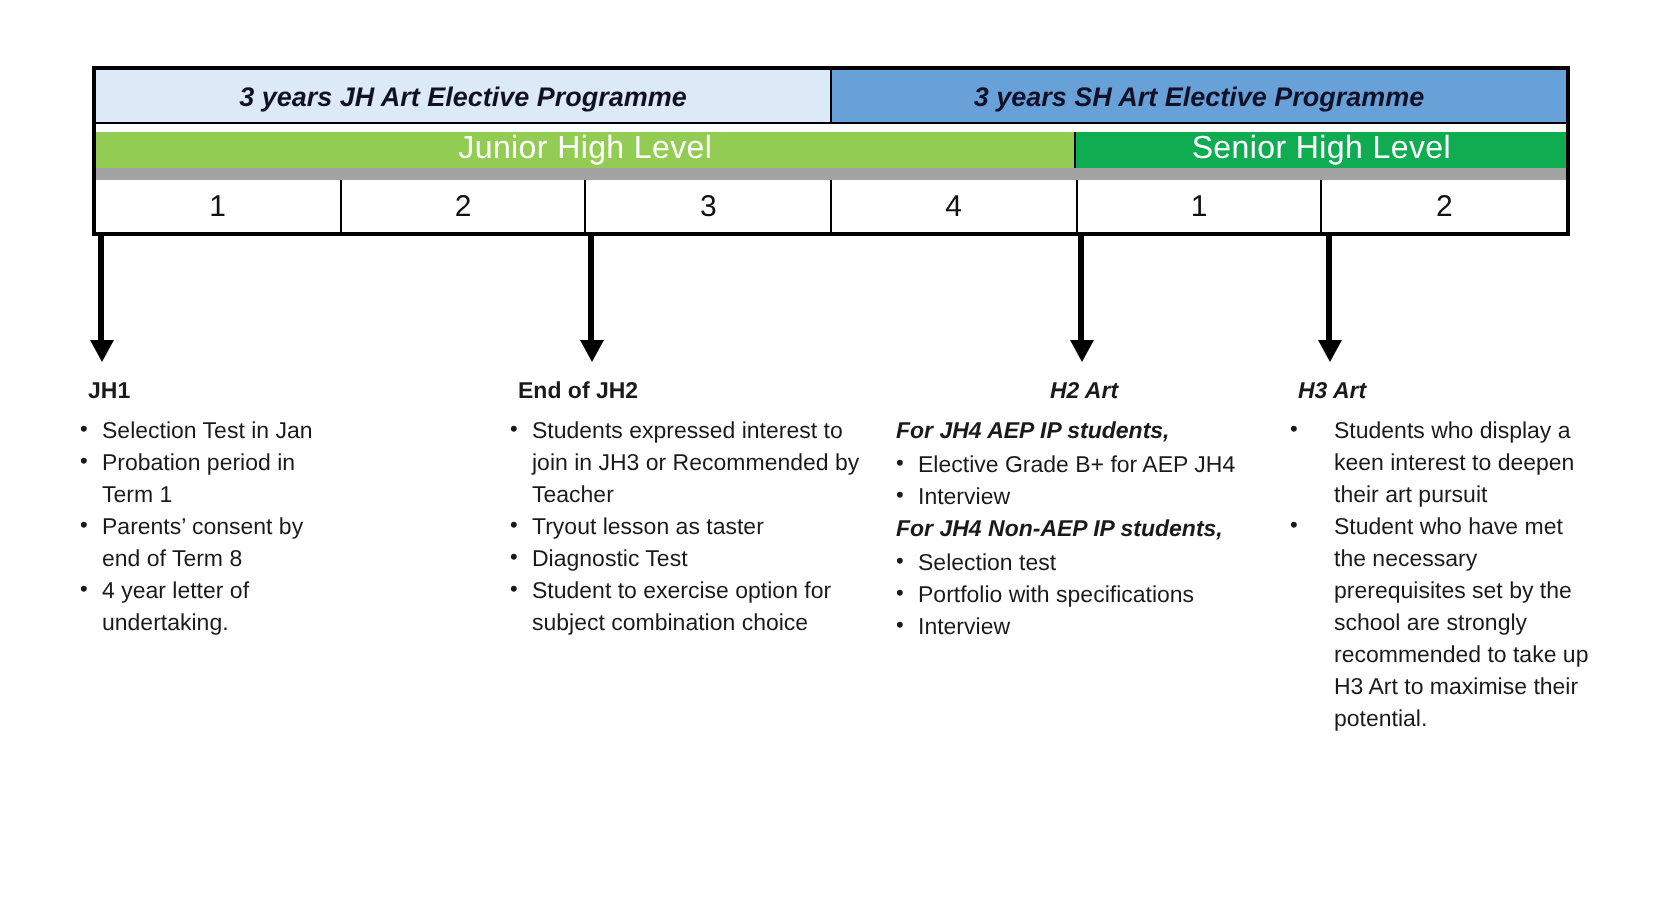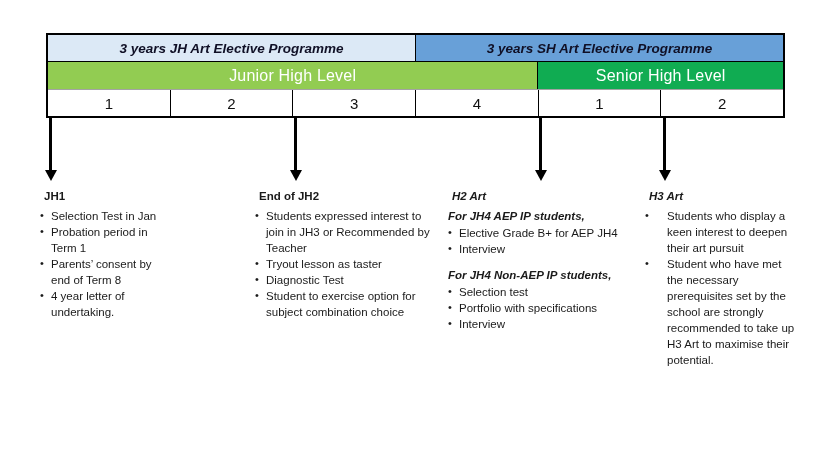--- a/index.html
+++ b/index.html
@@ -11,43 +11,43 @@
   .timeline-table{
     position:absolute;left:46px;top:33px;width:739px;
     border:2px solid #000;box-sizing:border-box;background:#fff;
   }
   .trow{display:flex;width:100%;box-sizing:border-box;}
   .cell{display:flex;align-items:center;justify-content:center;box-sizing:border-box;}
   .row-prog{height:27px;border-bottom:1px solid #000;}
   .prog-jh{flex:3;background:var(--light-blue);border-right:1px solid #000;}
   .prog-sh{flex:3;background:var(--blue);}
   .row-prog .cell{font-size:13.5px;font-weight:bold;font-style:italic;color:#101026;}
-  .row-level{height:28px;border-bottom:1px solid #a3a3a3;}
+  .row-level{height:28px;border-bottom:6px solid #a3a3a3;align-items:flex-end;}
   .level-jh{flex:4;background:var(--jh-green);border-right:1px solid #000;}
   .level-sh{flex:2;background:var(--sh-green);}
   .row-level .cell{font-size:16px;color:#fff;letter-spacing:.2px;}
   .row-year{height:26px;}
   .ycell{flex:1;background:#fff;border-right:1px solid #000;font-size:15px;color:#111;}
   .ycell:last-child{border-right:none;}
   
   .arrow{position:absolute;top:118px;width:3px;height:58px;background:var(--arrow-black);}
   .arrow::after{
     content:'';position:absolute;left:50%;bottom:-11px;transform:translateX(-50%);
     width:0;height:0;border:6px solid transparent;border-top:11px solid var(--arrow-black);
   }
   
   .note{position:absolute;top:184px;font-size:11.5px;line-height:16px;color:#1a1a1a;}
   .note h4{margin:4px;font-size:11.5px;line-height:16px;font-weight:bold;}
   .note h4.italic{font-style:italic;}
-  .note h4.center{text-align:left;}
+  .note h4.center{text-align:center;}
   .note ul{list-style:none;margin:1px 0 0 0;padding:0;}
   .note li{position:relative;padding-left:11px;margin:0;}
   .note li::before{content:'\2022';position:absolute;left:0;top:-1px;font-size:11px;}
   .note .grp-head{margin:0;font-weight:bold;font-style:italic;line-height:16px;}
-  .grp + .grp{margin-top:10px;}
+  .grp + .grp{}
   .note-h3 li{padding-left:22px;}
   #note-jh1{left:40px;width:132px;}
   #note-endjh2{left:255px;width:186px;}
   #note-h2art{left:448px;width:188px;}
   #note-h3art{left:645px;width:150px;}
 </style>
 </head>
 <body>
 
 <div class="canvas">

